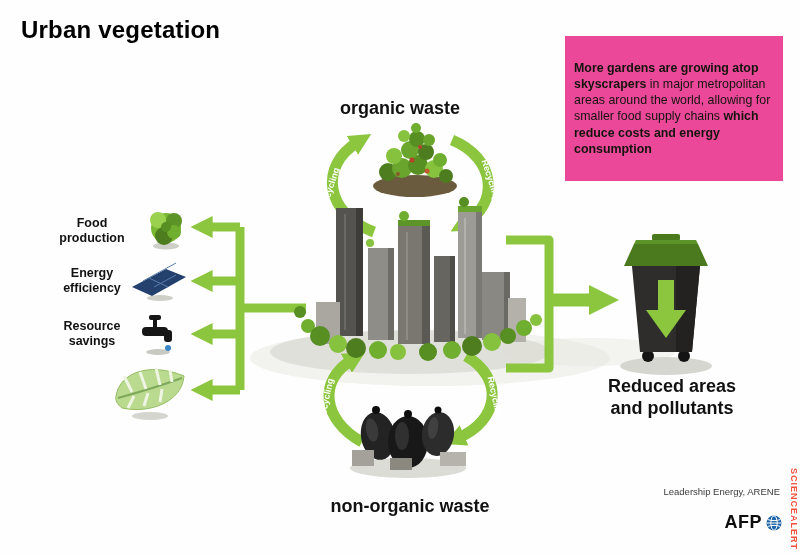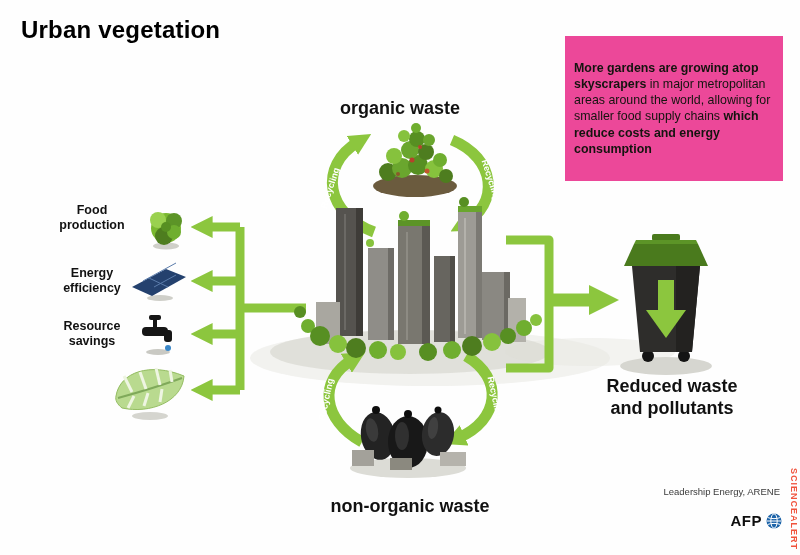--- a/index.html
+++ b/index.html
@@ -15,21 +15,21 @@
   .organic-label{left:325px;top:98px;width:150px;text-align:center;}
   .nonorganic-label{left:320px;top:496px;width:180px;text-align:center;}
   .reduced-label{left:597px;top:376px;width:150px;text-align:center;line-height:1.2;}
   .reduced-label span{display:block;}
   .benefit{left:38px;width:108px;text-align:center;font-weight:bold;font-size:12.5px;
            line-height:1.18;color:#111;}
   .benefit span{display:block;}
   .source{right:20px;top:486px;width:190px;text-align:right;font-size:9.5px;line-height:1.3;color:#3a3a3a;}
   .source span{display:block;}
   .afp{right:18px;top:512px;display:flex;align-items:center;gap:4px;}
-  .afp-text{font-size:15px;font-weight:bold;color:#0d0d0d;letter-spacing:.5px;}
+  .afp-text{font-size:18px;font-weight:bold;color:#0d0d0d;letter-spacing:.5px;}
   .watermark{right:1px;top:468px;writing-mode:vertical-rl;font-size:9px;font-weight:bold;
              color:#ef4129;letter-spacing:1px;opacity:.9;}
   svg text.recycle{fill:#ffffff;font-size:9px;font-weight:bold;}
 </style>
 </head>
 <body>
 
 <div class="canvas">
 
   <svg class="abs diagram-svg" viewBox="0 0 800 555">
@@ -213,25 +213,25 @@
 
   <div class="abs title">Urban vegetation</div>
 
   <div class="abs info-box"><b>More gardens are growing atop skyscrapers</b><span> in major metropolitan areas around the world, allowing for smaller food supply chains </span><b>which reduce costs and energy consumption</b></div>
 
   <div class="abs lbl organic-label">organic waste</div>
 
   <div class="abs lbl nonorganic-label">non-organic waste</div>
 
   <div class="abs lbl reduced-label">
-    <span>Reduced waste</span>
+    <span>Reduced areas</span>
     <span>and pollutants</span>
   </div>
 
-  <div class="abs benefit" style="top:203px">
+  <div class="abs benefit" style="top:216px">
     <span>Food</span>
     <span>production</span>
   </div>
   <div class="abs benefit" style="top:266px">
     <span>Energy</span>
     <span>efficiency</span>
   </div>
   <div class="abs benefit" style="top:319px">
     <span>Resource</span>
     <span>savings</span>

